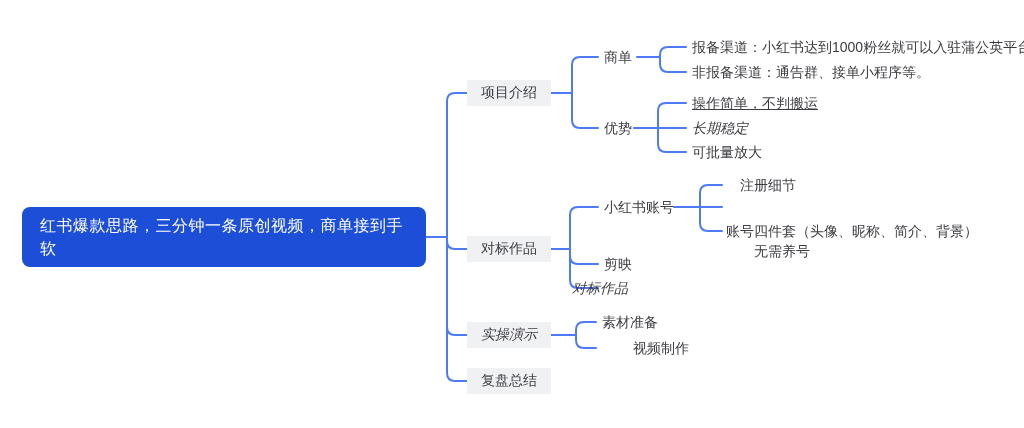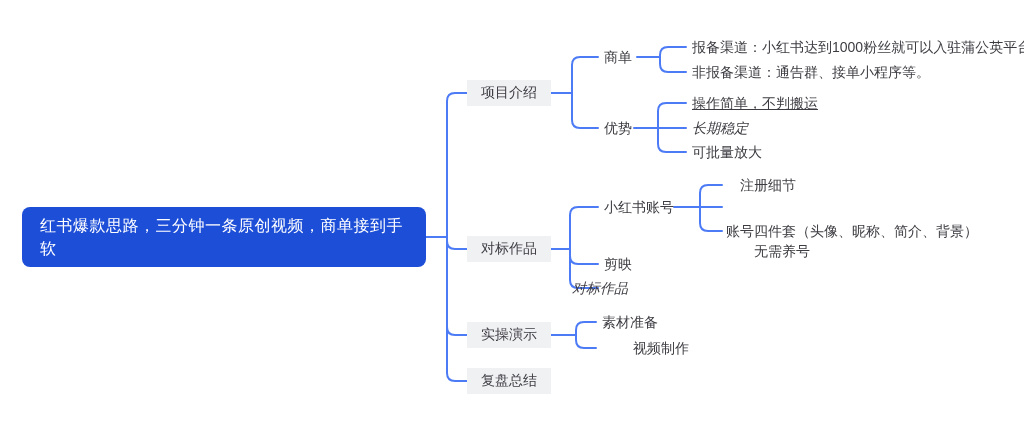--- a/index.html
+++ b/index.html
@@ -65,21 +65,21 @@
       <path d="M 551 335 H 576"></path>
       <path d="M 576 335 V 330 Q 576 322 584 322 H 596"></path>
       <path d="M 576 335 V 340 Q 576 348 584 348 H 596"></path>
     </g>
   </svg>
 
   <div class="node root" style="left:22px; top:207px;">红书爆款思路，三分钟一条原创视频，商单接到手软</div>
 
   <div class="node l1" style="left:467px; top:80px;">项目介绍</div>
   <div class="node l1" style="left:467px; top:236px;">对标作品</div>
-  <div class="node l1" style="left:467px; top:322px;">实操演示</div>
+  <div class="node l1" style="left:467px; top:322px;font-style:italic;">实操演示</div>
   <div class="node l1" style="left:467px; top:368px;">复盘总结</div>
 
   <div class="node l2" style="left:604px; top:47px;text-align:center;">商单</div>
   <div class="node l2" style="left:604px; top:118px;">优势</div>
   <div class="node l2" style="left:604px; top:197px;">小红书账号</div>
   <div class="node l2" style="left:604px; top:254px;">剪映</div>
   <div class="node l2" style="left:572px; top:278px;font-style:italic;">对标作品</div>
   <div class="node l2" style="left:602px; top:312px;">素材准备</div>
   <div class="node l2" style="left:602px; top:338px;margin-left:31px;">视频制作</div>
 

